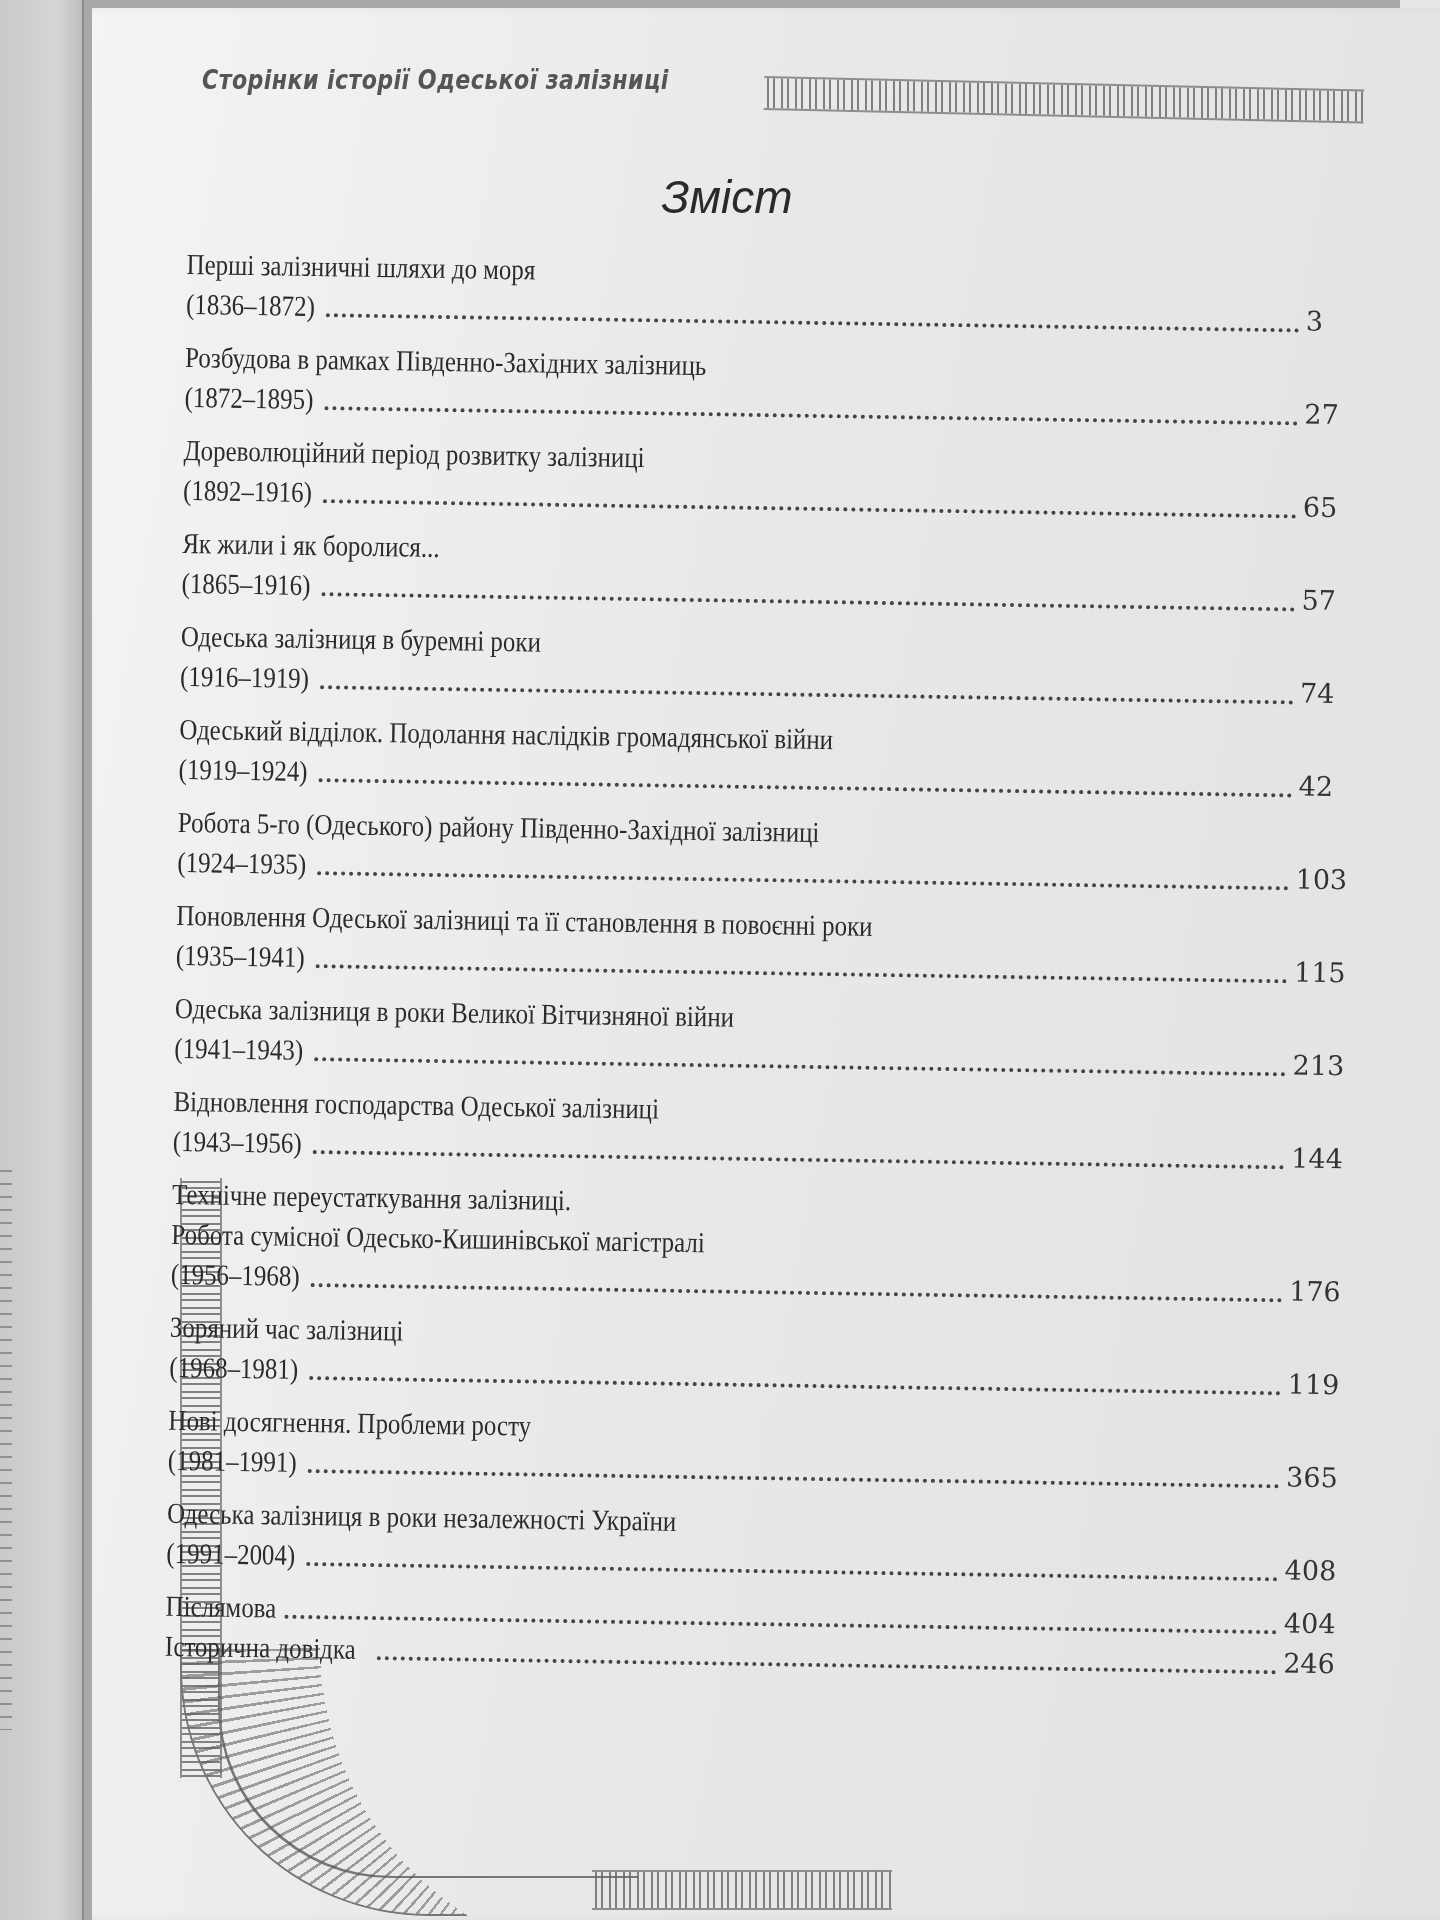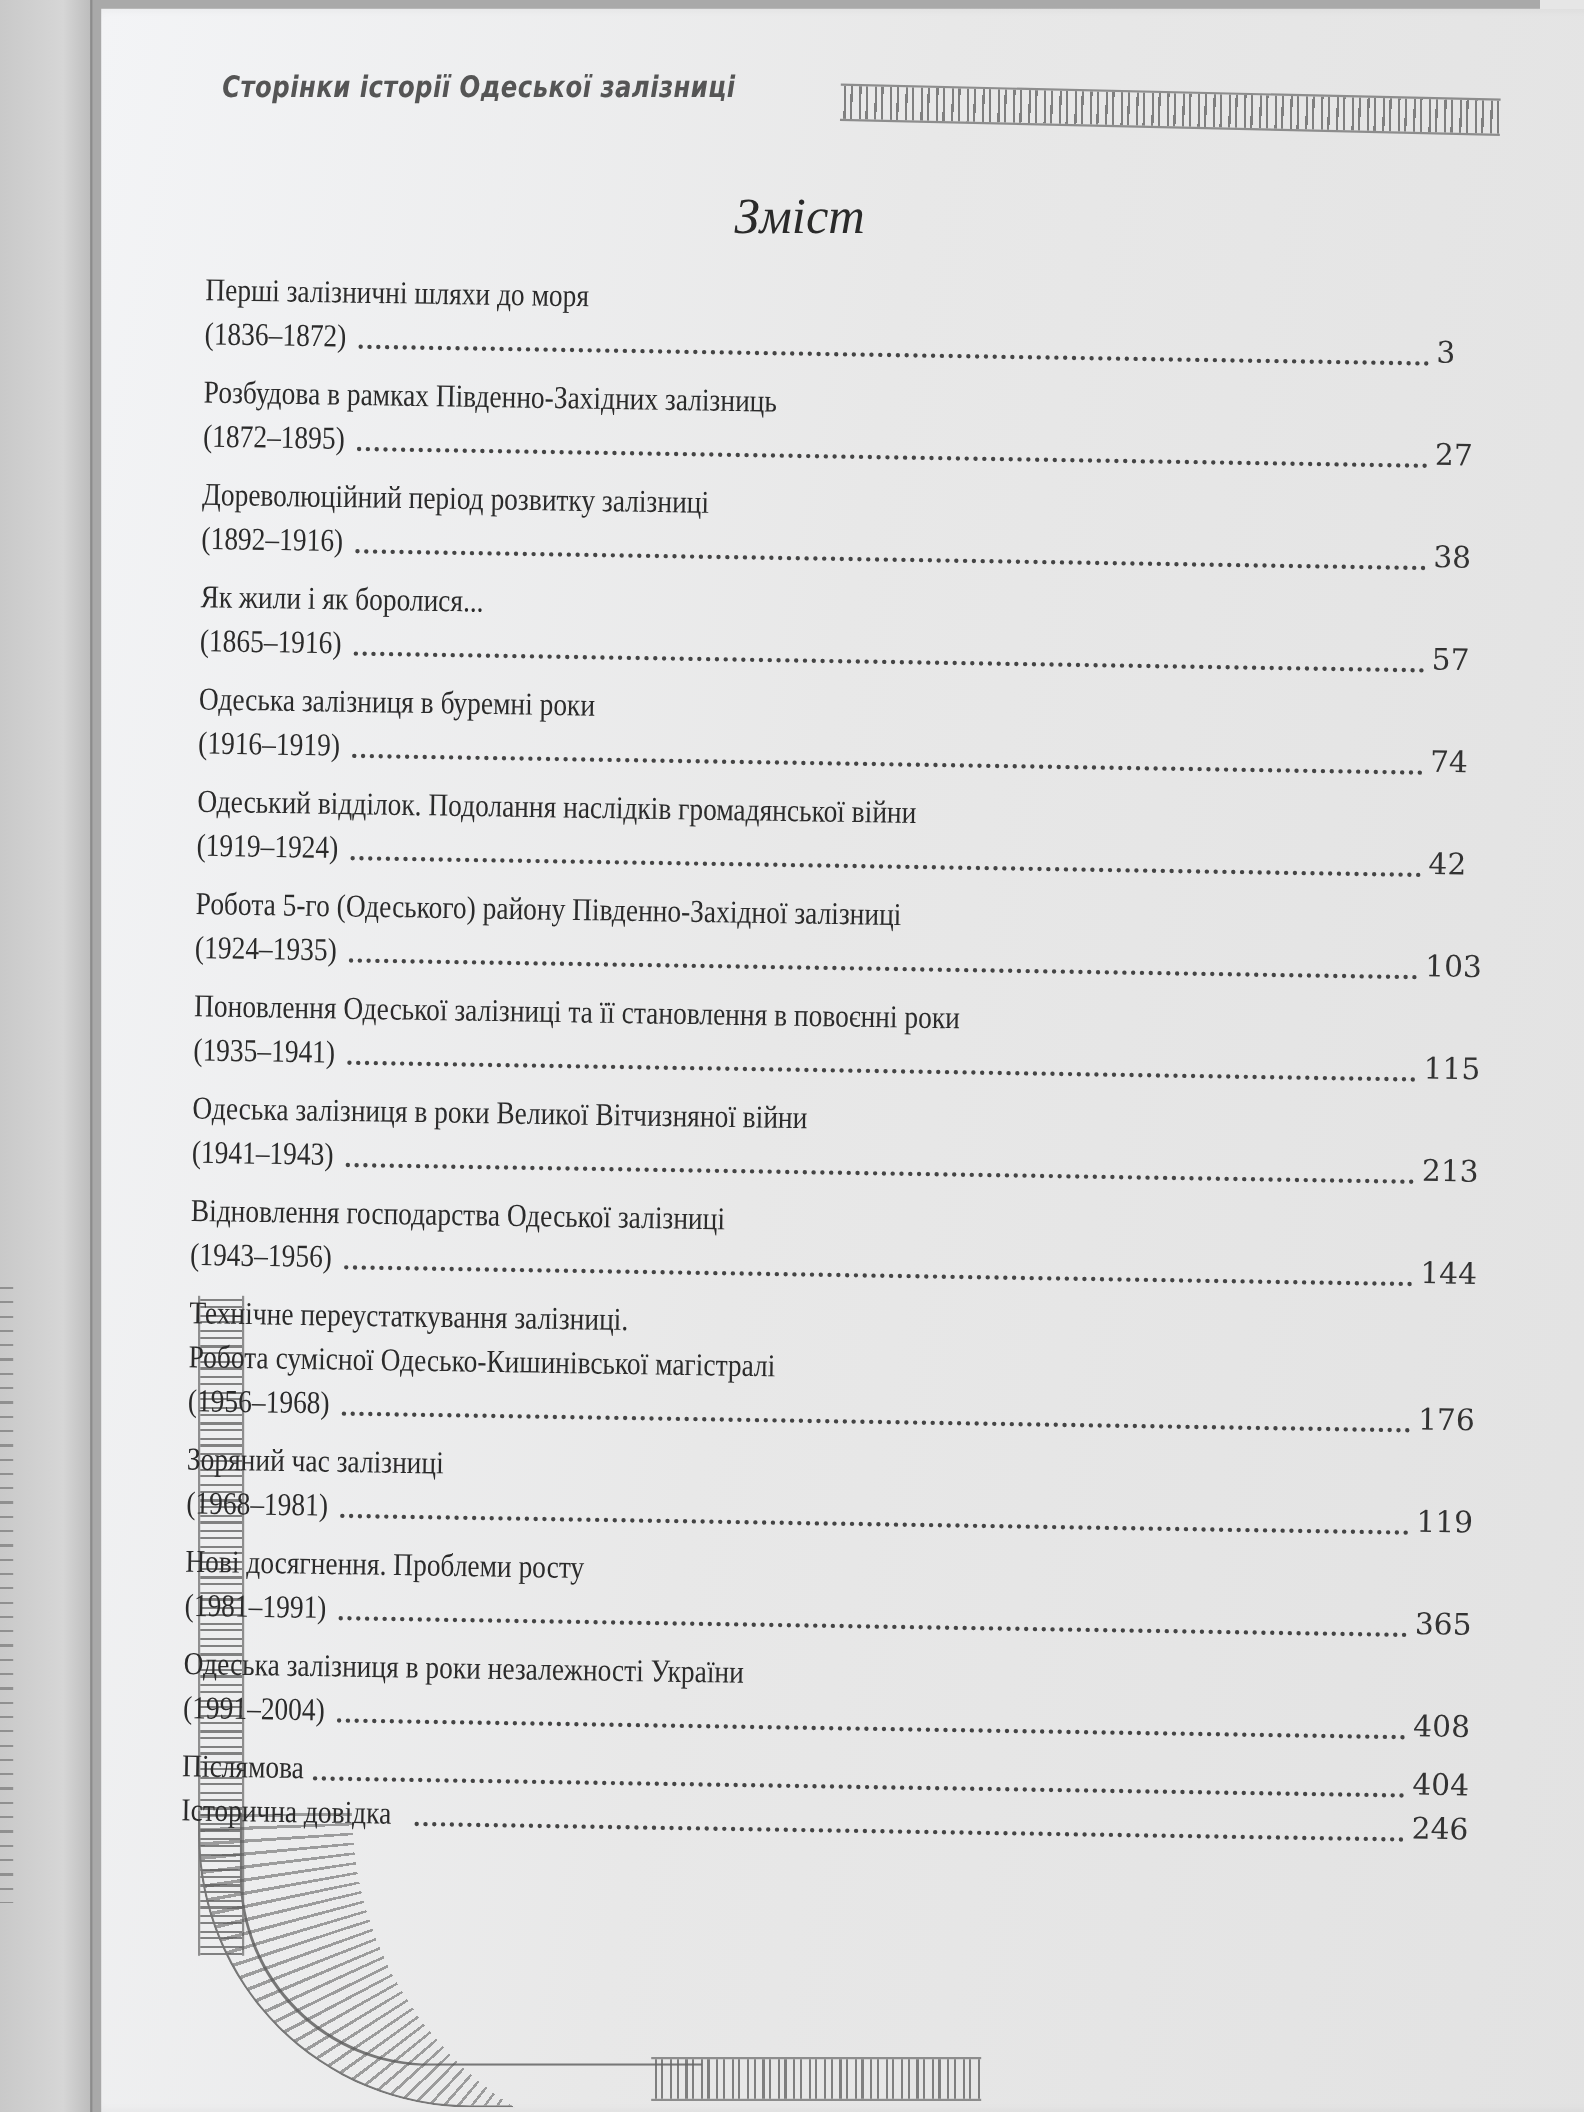--- a/index.html
+++ b/index.html
@@ -74,21 +74,21 @@
   }
   .rail-bottom {
     position: absolute; left: 500px; top: 1862px; width: 300px; height: 36px;
     background:
       repeating-linear-gradient(90deg, transparent 0 3px, #666 3px 5px, transparent 5px 9px, #666 9px 11px, transparent 11px 14px);
     border-top: 2px solid #777; border-bottom: 2px solid #777;
     opacity: .8;
   }
   .toc-title {
     position: absolute; left: 0; width: 1270px; top: 162px; text-align: center;
-    font-family: Liberation Serif, serif; font-style: italic; font-size: 46px; color: #2a2a2a;
+    font-family: Liberation Sans, sans-serif; font-style: italic; font-size: 46px; color: #2a2a2a;
   }
   .toc {
     position: absolute; left: 95px; top: 236px; width: 1170px;
     transform: rotate(0.9deg); transform-origin: left top;
   }
   .entry { position: relative; margin: 0; color: #2b2b2b; }
   .entry .title-line {
     font-size: 29px; line-height: 40px; white-space: nowrap;
     transform: scaleX(0.86); transform-origin: left center; display: block;
   }
@@ -143,21 +143,21 @@
           <span class="dots"></span>
           <span class="pg">27</span>
         </div>
       </div>
       <div class="gap"></div>
       <div class="entry">
         <span class="title-line">Дореволюційний період розвитку залізниці</span>
         <div class="last-line">
           <span class="lead-text">(1892–1916)</span>
           <span class="dots"></span>
-          <span class="pg">38</span>
+          <span class="pg">65</span>
         </div>
       </div>
       <div class="gap"></div>
       <div class="entry">
         <span class="title-line">Як жили і як боролися...</span>
         <div class="last-line">
           <span class="lead-text">(1865–1916)</span>
           <span class="dots"></span>
           <span class="pg">57</span>
         </div>

